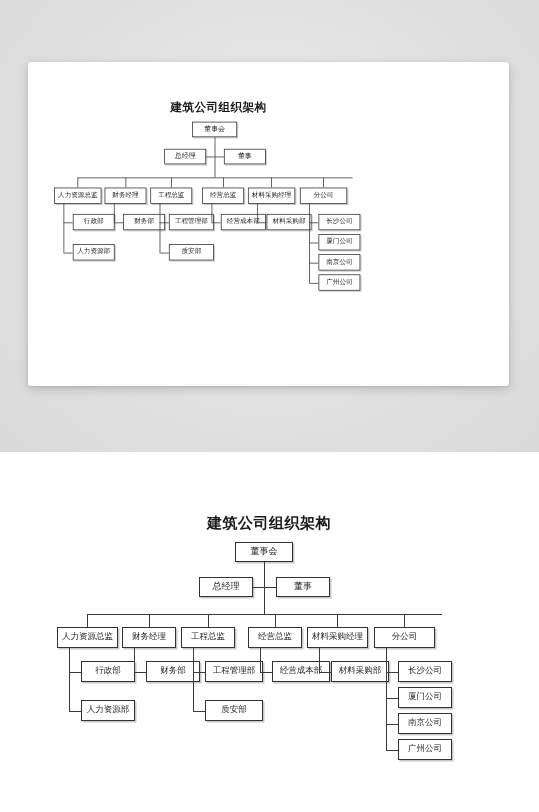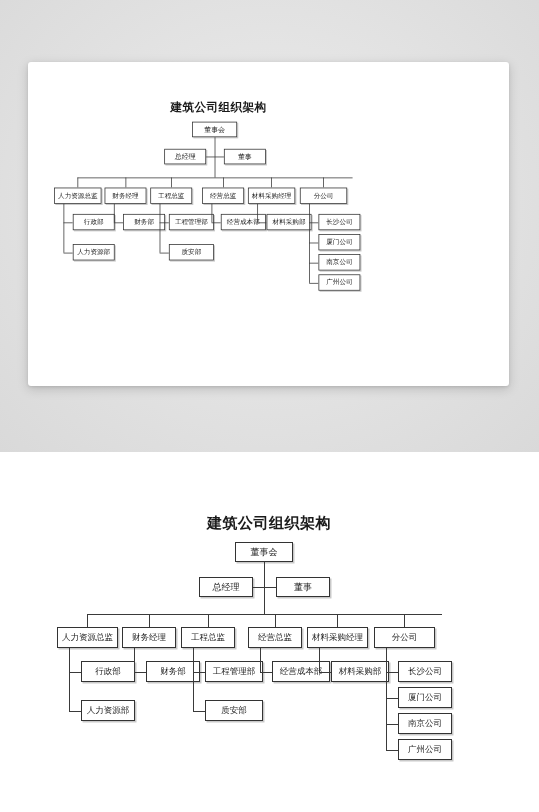--- a/index.html
+++ b/index.html
@@ -3,21 +3,21 @@
 <meta charset="utf-8">
 <style>
   * { box-sizing: border-box; margin: 0; padding: 0; }
   html, body {
     width: 539px;
     height: 812px;
     background: #ffffff;
     font-family: "DejaVu Sans", "Liberation Sans", sans-serif;
     overflow: hidden;
   }
-  .page { position: relative; width: 539px; height: 812px; }
+  .page { position: relative; width: 539px; height: 812px; font-family: Liberation Mono, monospace; }
 
   
   .preview-band {
     position: absolute;
     left: 0; top: 0;
     width: 539px; height: 452px;
     background: radial-gradient(ellipse at 50% 45%, #ececec 0%, #e4e4e4 45%, #d9d9d9 100%);
   }
   .card {
     position: absolute;

